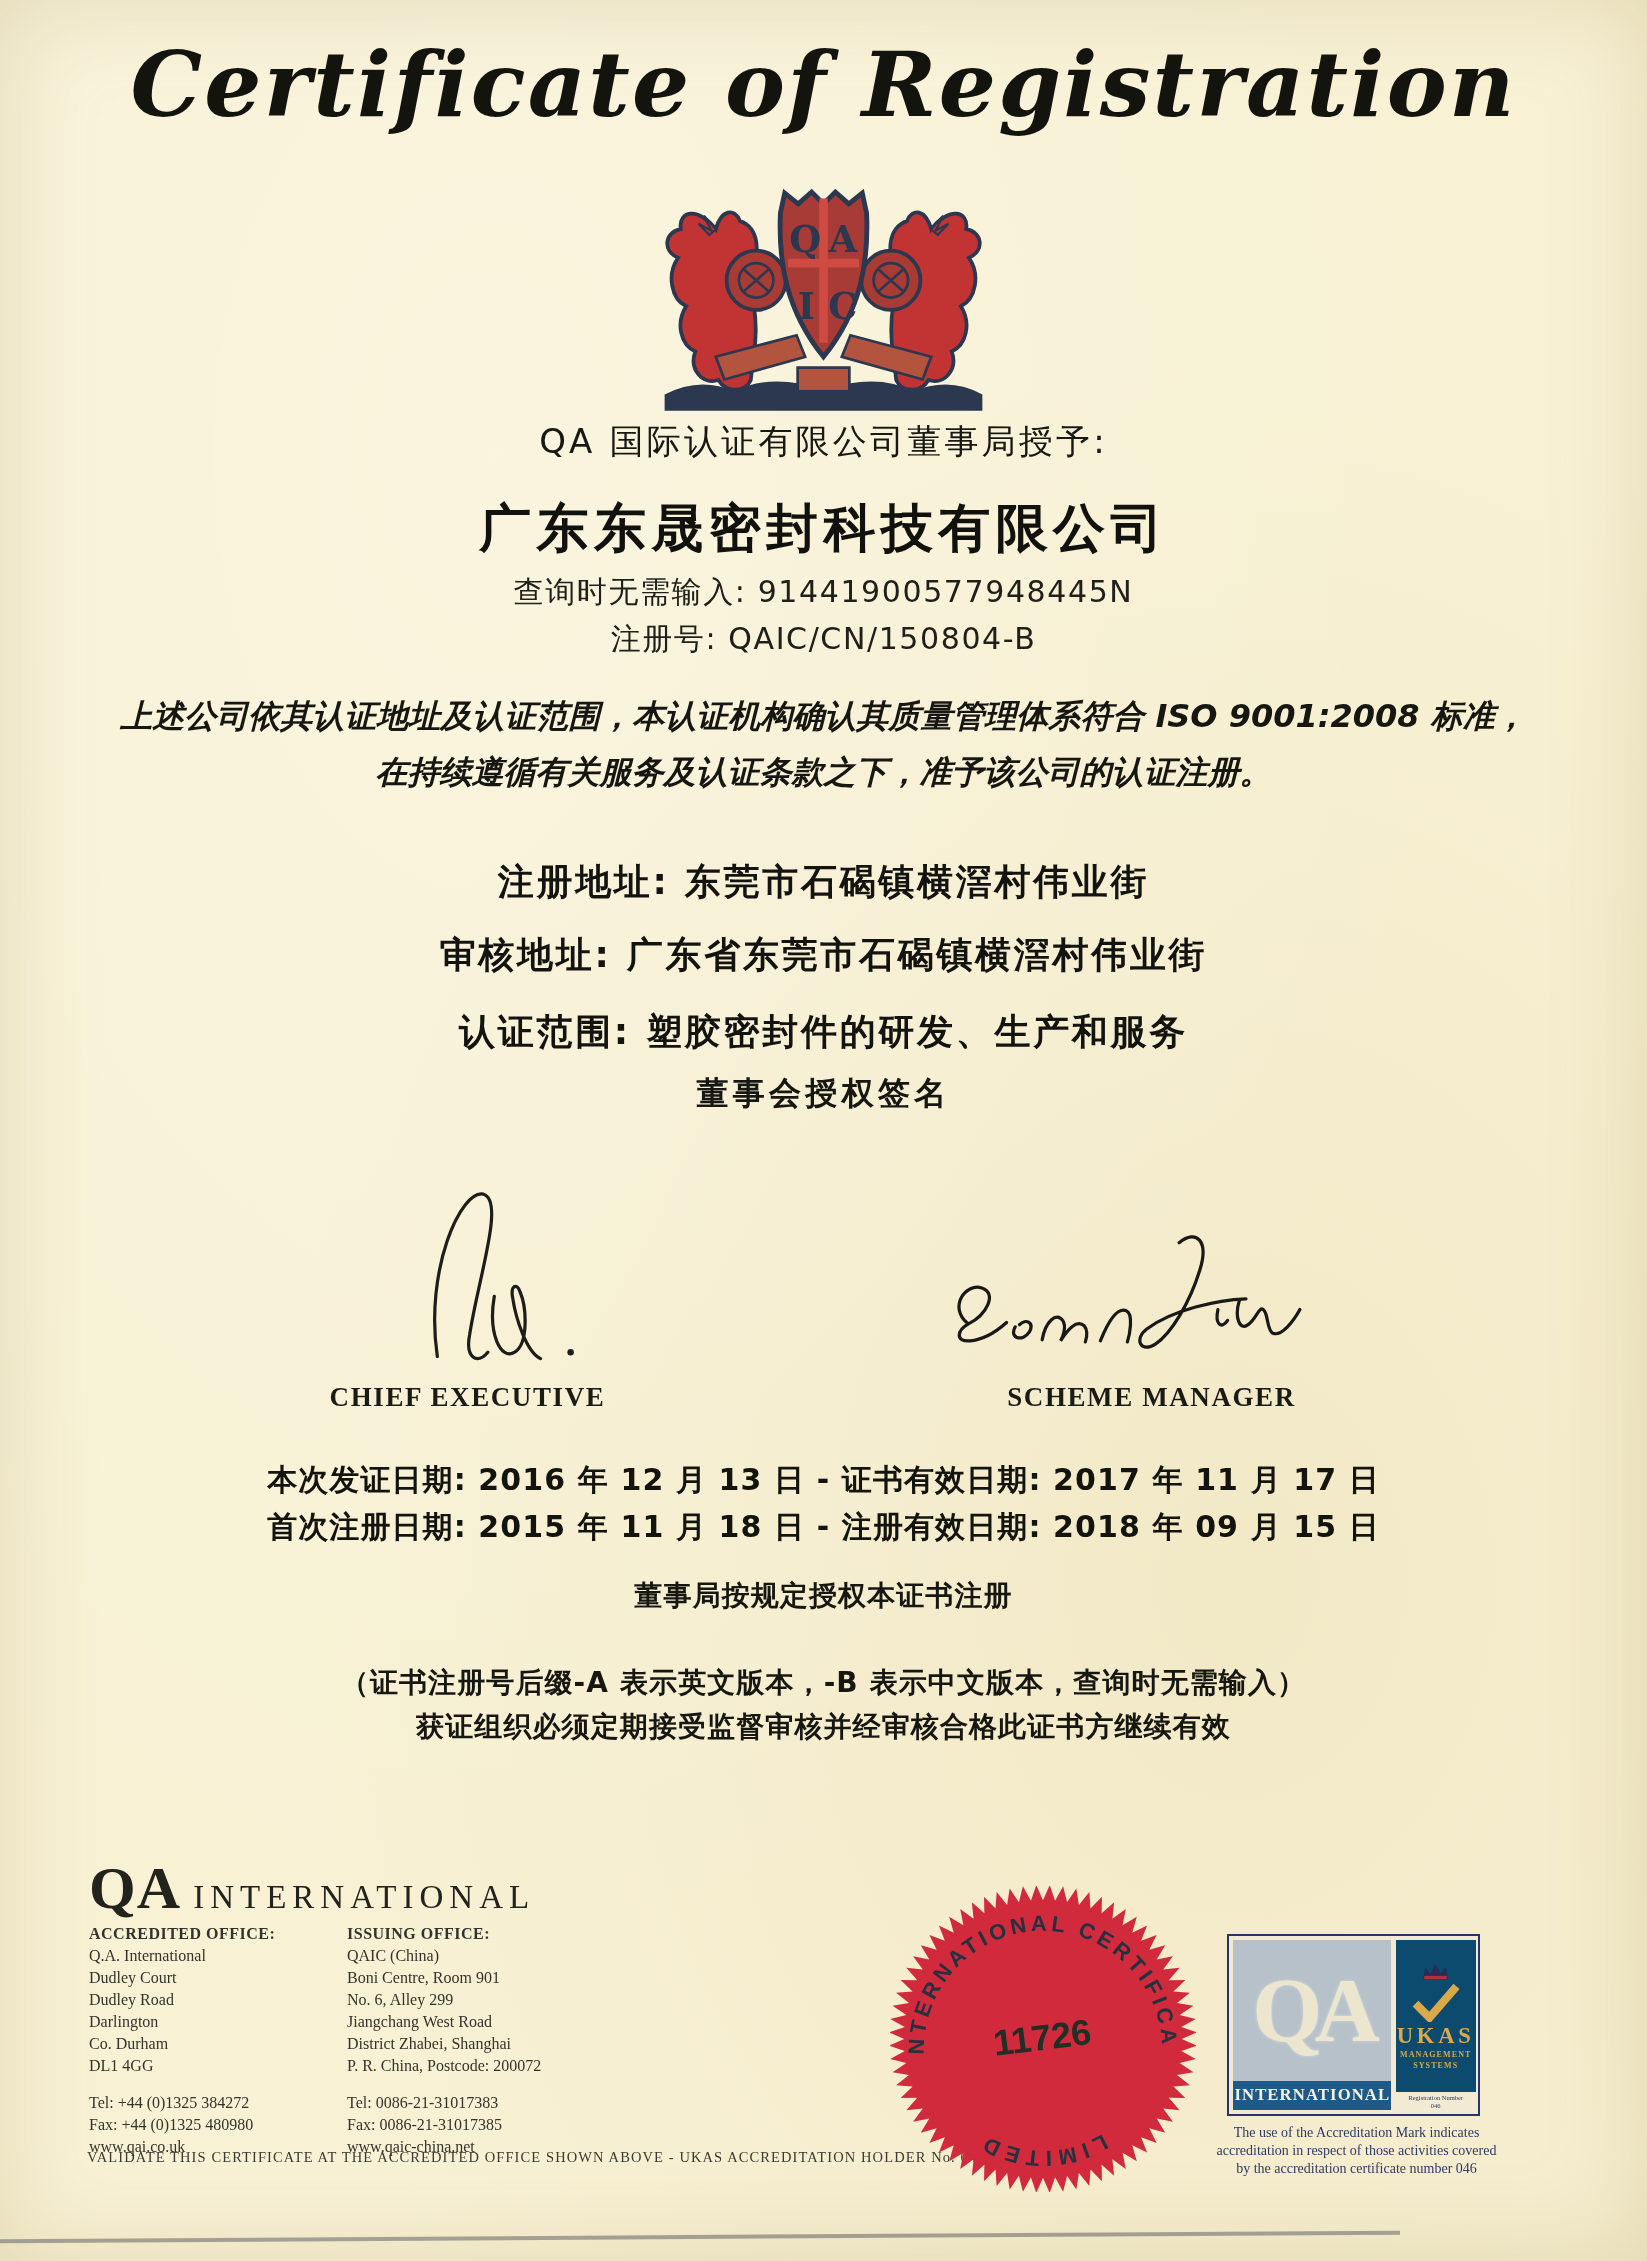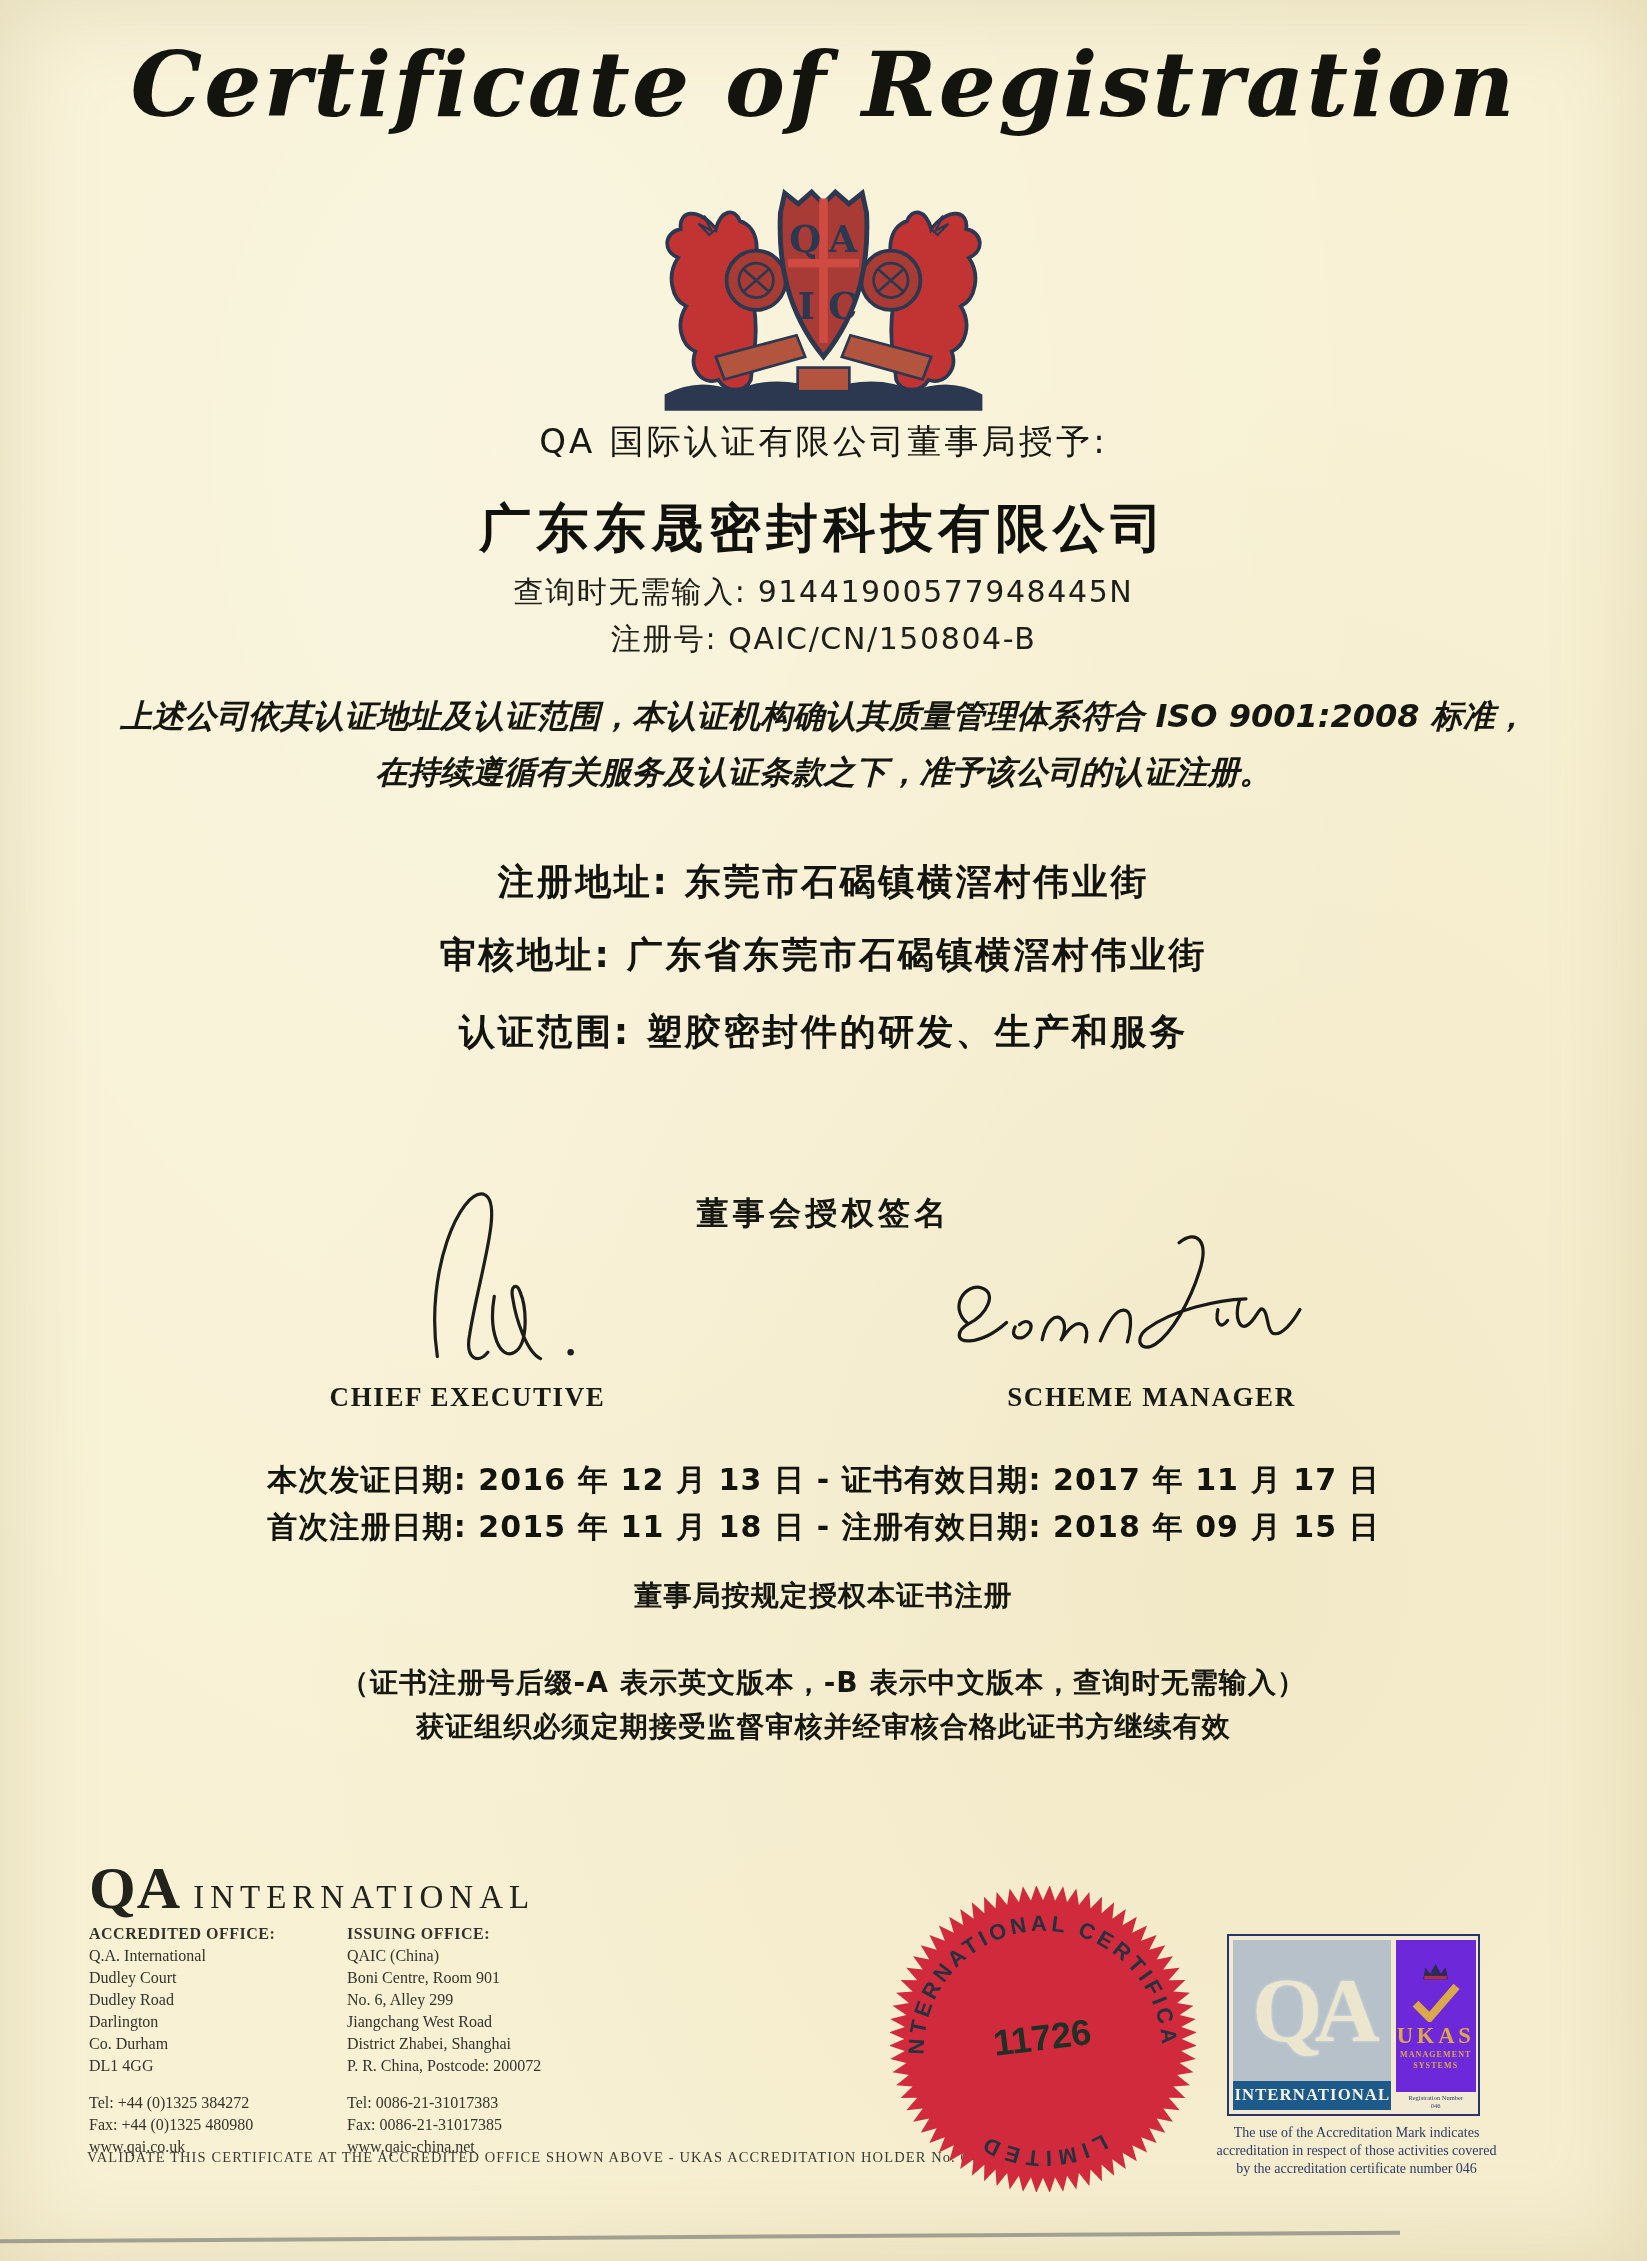--- a/index.html
+++ b/index.html
@@ -17,21 +17,21 @@
   .intro{top:419px;font-family:"DejaVu Sans","Liberation Sans",sans-serif;font-size:34px;color:#191914;letter-spacing:3.2px;}
   .company{top:494px;font-family:"DejaVu Sans","Liberation Sans",sans-serif;font-weight:bold;
            font-size:52px;color:#11110d;letter-spacing:5.4px;}
   .credit{top:572px;font-family:"DejaVu Sans","Liberation Sans",sans-serif;font-size:30px;color:#20201a;letter-spacing:1.6px;}
   .regno{top:619px;font-family:"DejaVu Sans","Liberation Sans",sans-serif;font-size:30px;color:#20201a;letter-spacing:1.6px;}
   .statement{top:688px;font-family:"DejaVu Sans","Liberation Sans",sans-serif;font-style:italic;font-weight:bold;
              font-size:32px;line-height:56px;color:#171712;}
   .detail1{top:858px;} .detail2{top:931px;} .detail3{top:1008px;}
   .detail{font-family:"DejaVu Sans","Liberation Sans",sans-serif;font-weight:bold;font-size:36px;
           color:#13130f;letter-spacing:2.7px;}
-  .sig-heading{top:1192px;font-family:Liberation Serif, serif;font-weight:bold;
+  .sig-heading{top:1072px;font-family:Liberation Serif, serif;font-weight:bold;
                font-size:32px;color:#171712;letter-spacing:4.3px;}
   .sig-svg{position:absolute;}
   .sig-left{left:409px;top:1163px;}
   .sig-right{left:916px;top:1207px;}
   .sig-title{position:absolute;top:1382px;width:345px;text-align:center;font-family:"Liberation Serif",serif;
              font-weight:bold;font-size:27px;color:#1b1b16;letter-spacing:1.6px;}
   .sig-title.left{left:295px;} .sig-title.right{left:979px;}
   .dates1{top:1460px;} .dates2{top:1507px;}
   .dates{font-family:"DejaVu Sans","Liberation Sans",sans-serif;font-weight:bold;font-size:30px;
          color:#14140f;letter-spacing:1.1px;}
@@ -52,21 +52,21 @@
   .seal{position:absolute;left:890px;top:1886px;width:306px;height:306px;}
   .ukas-box{position:absolute;left:1227px;top:1934px;width:253px;height:182px;border:2.7px solid #27356b;
             background:#f2ead2;box-sizing:border-box;padding:4.3px;display:flex;gap:4.3px;}
   .qa-cell{flex:1.5;background:#b7c1c9;position:relative;display:flex;flex-direction:column;}
   .qa-mono{flex:1;display:flex;align-items:center;justify-content:center;font-family:"Liberation Serif",serif;
            font-size:90px;font-weight:bold;color:#ece6cf;letter-spacing:-7.5px;line-height:1;
            text-shadow:0 0 3.2px rgba(255,255,255,.5);}
   .qa-intl{background:#1d5a8a;color:#f6f2e2;font-family:"Liberation Serif",serif;font-size:16.7px;
            letter-spacing:1.1px;text-align:center;padding:4.3px 1.1px;font-weight:bold;}
   .ukas-cell{flex:1;display:flex;flex-direction:column;}
-  .ukas-blue{flex:1;background:#6d28d9;display:flex;flex-direction:column;align-items:center;
+  .ukas-blue{flex:1;background:#0c4a6e;display:flex;flex-direction:column;align-items:center;
              justify-content:center;gap:1.1px;padding:3.2px 1.1px;}
   .ukas-word{font-family:"Liberation Serif",serif;color:#dca94a;font-size:22.6px;letter-spacing:3.8px;font-weight:bold;}
   .ukas-sub{font-family:"Liberation Serif",serif;color:#dca94a;font-size:8px;letter-spacing:1.1px;font-weight:bold;}
   .ukas-reg{text-align:center;font-family:"Liberation Serif",serif;color:#2d3a66;font-size:6.5px;line-height:8px;padding-top:1.6px;}
   .ukas-note{position:absolute;left:1211px;top:2124px;width:291px;text-align:center;
              font-family:"Liberation Serif",serif;font-size:14px;line-height:18px;color:#2d3a66;}
   .scan-edge{position:absolute;left:0;top:2235px;width:1400px;height:3.8px;background:#8d8d85;
              transform:rotate(-0.35deg);opacity:.8;}
 </style>
 </head>

